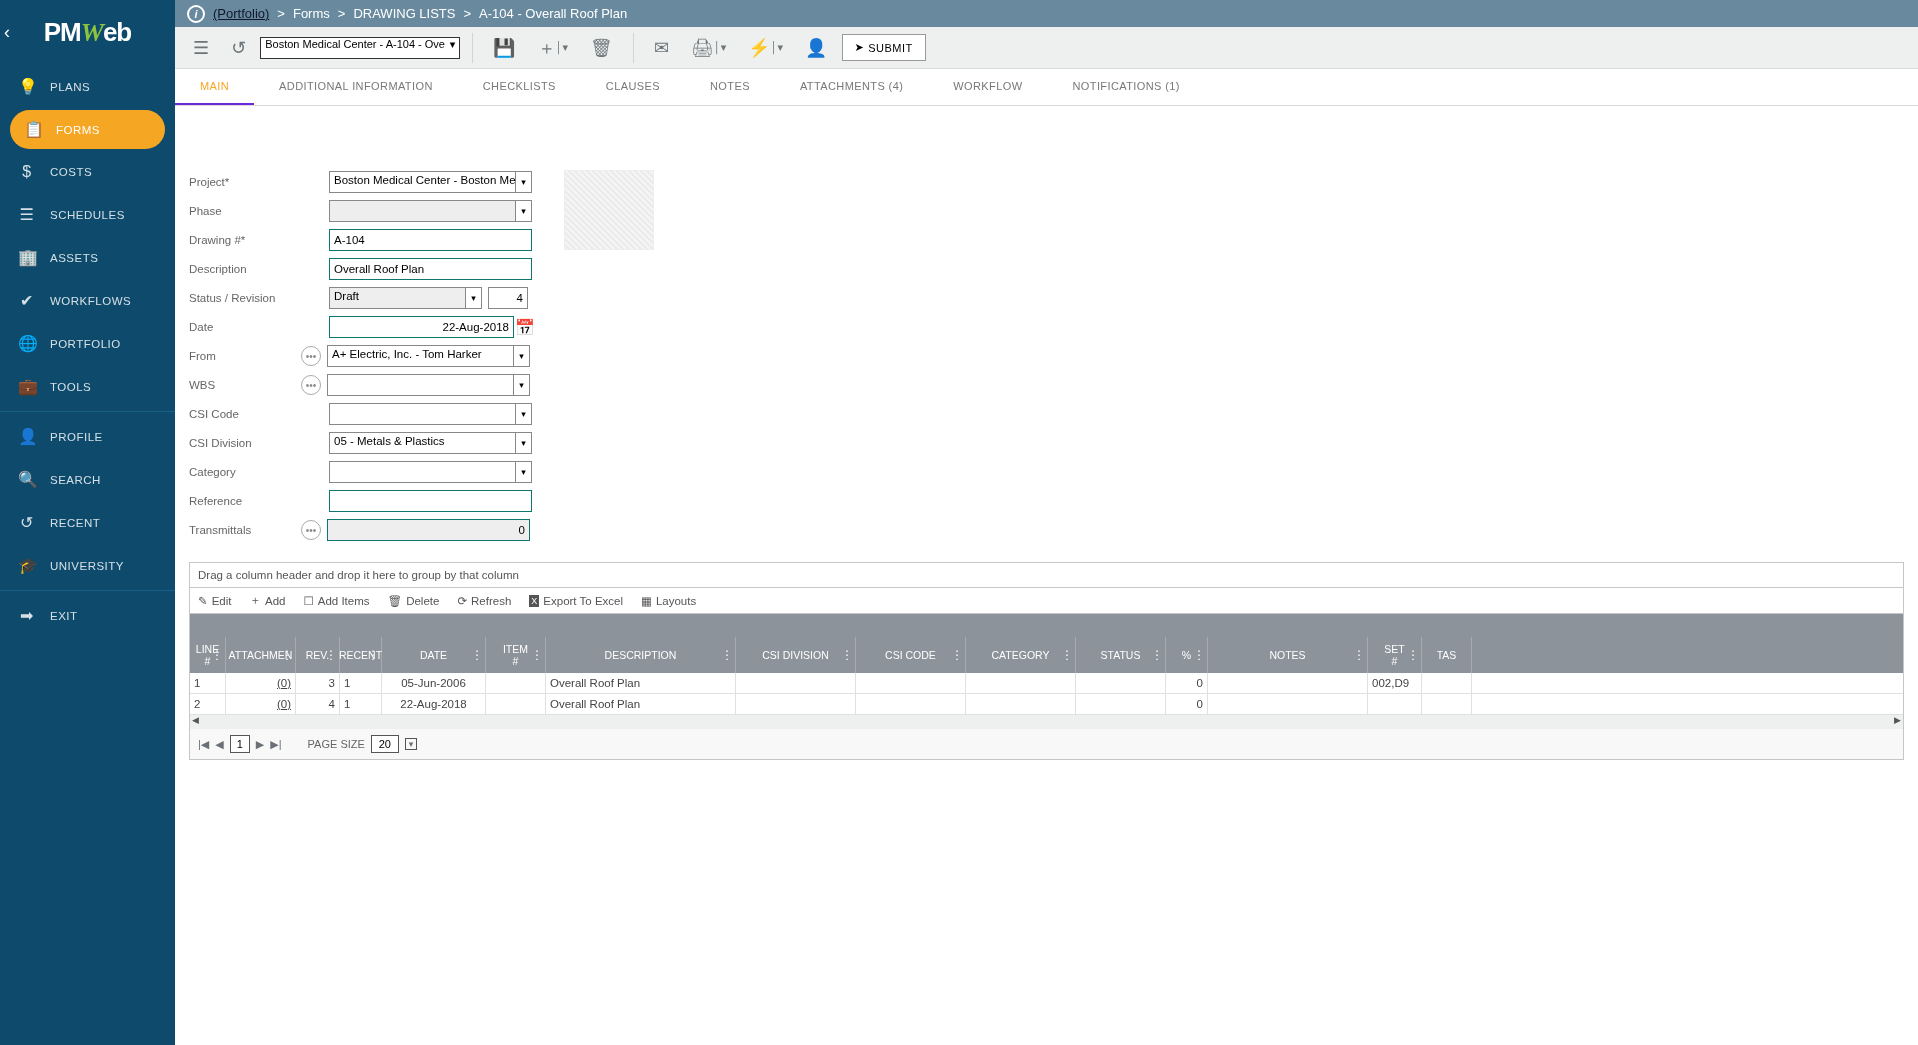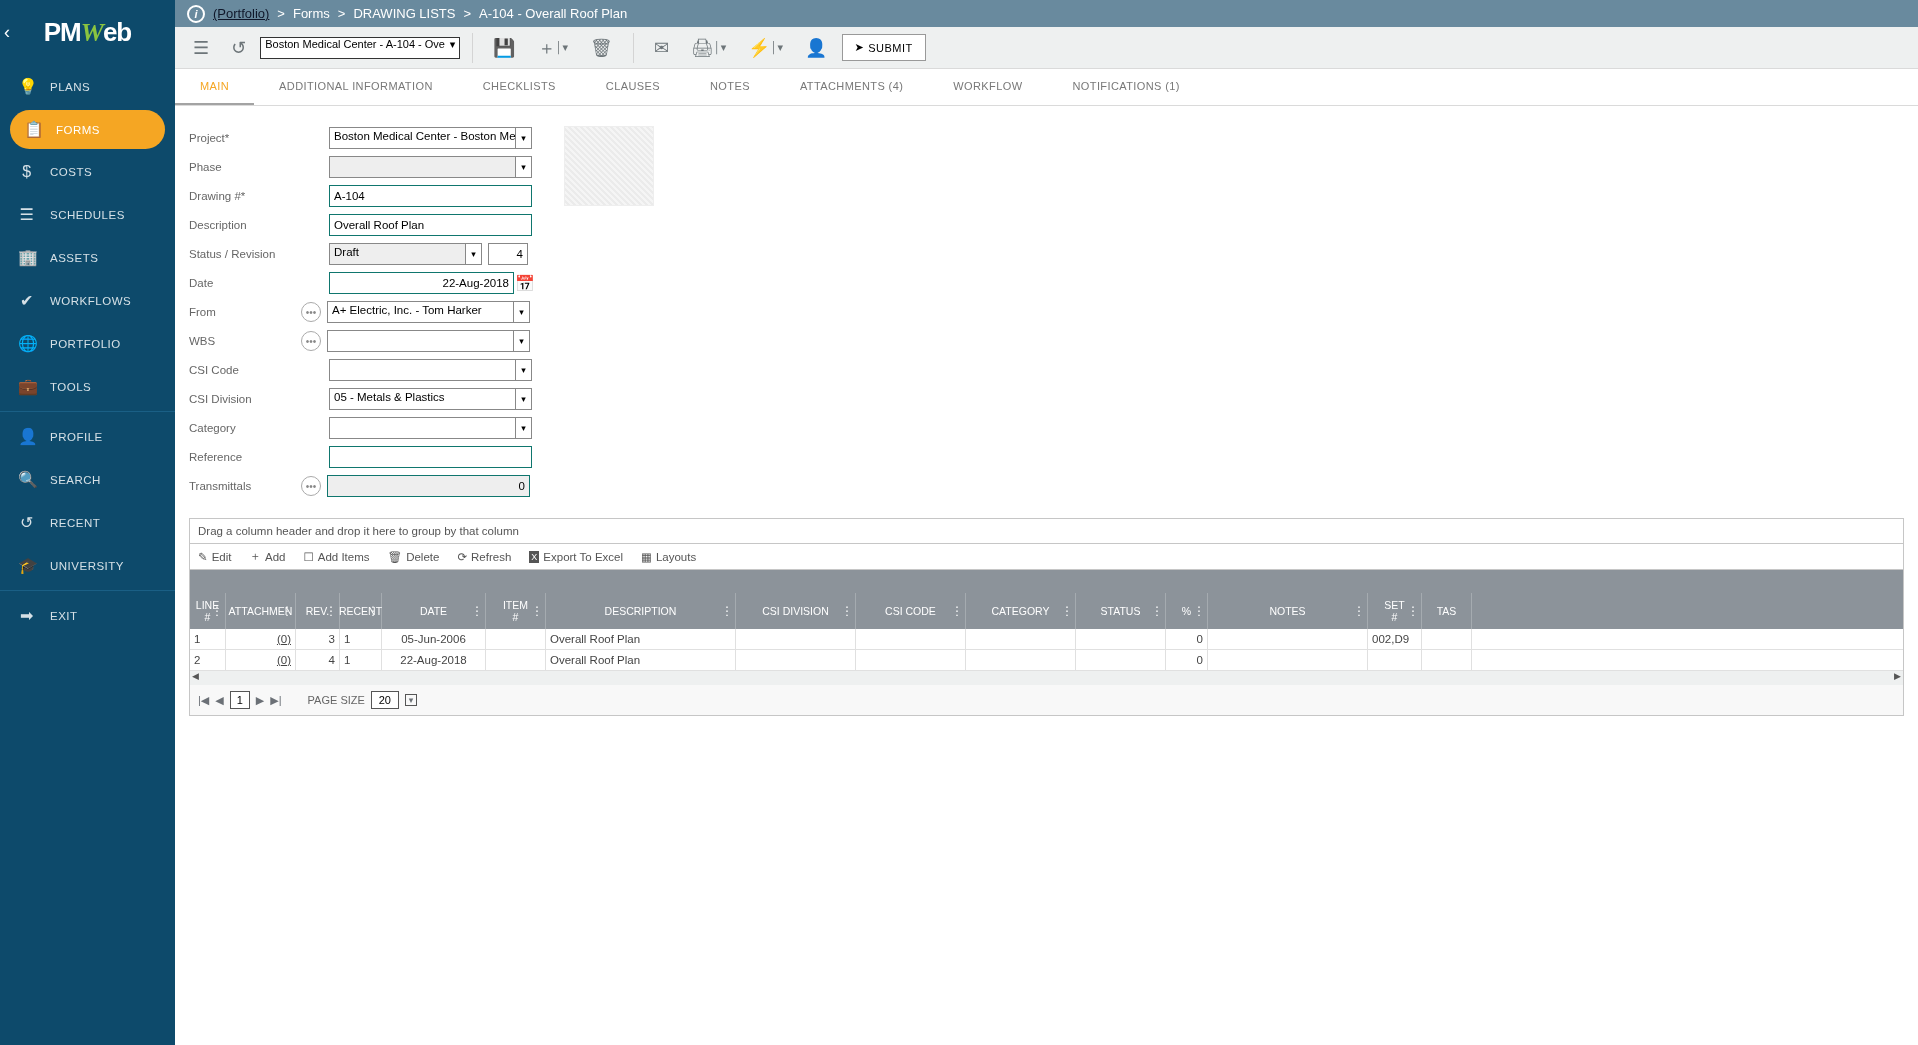--- a/index.html
+++ b/index.html
@@ -112,26 +112,26 @@
   font-size: 11px;
   color: #787878;
 }
 .tab {
   padding: 11px 25px;
   cursor: pointer;
   letter-spacing: 0.4px;
 }
 .tab.active {
   color: #f5a623;
-  border-bottom: 2px solid #a3a3a3;
+  border-bottom: 2px solid #6d28d9;
 }
 
 .content { padding: 20px 14px; overflow: auto; flex: 1; }
 
-.form-section { display: flex; gap: 30px; }
+.form-section { display: flex; gap: 30px; margin-top: 44px; }
 .form-grid { display: flex; flex-direction: column; gap: 5px; }
 .form-row { display: flex; align-items: center; height: 24px; }
 .form-label { width: 140px; font-size: 11.5px; color: #666; }
 .form-input {
   width: 203px;
   height: 22px;
   border: 1px solid #0f766e;
   font-size: 11.5px;
   padding: 0 4px;
   background: #fff;

